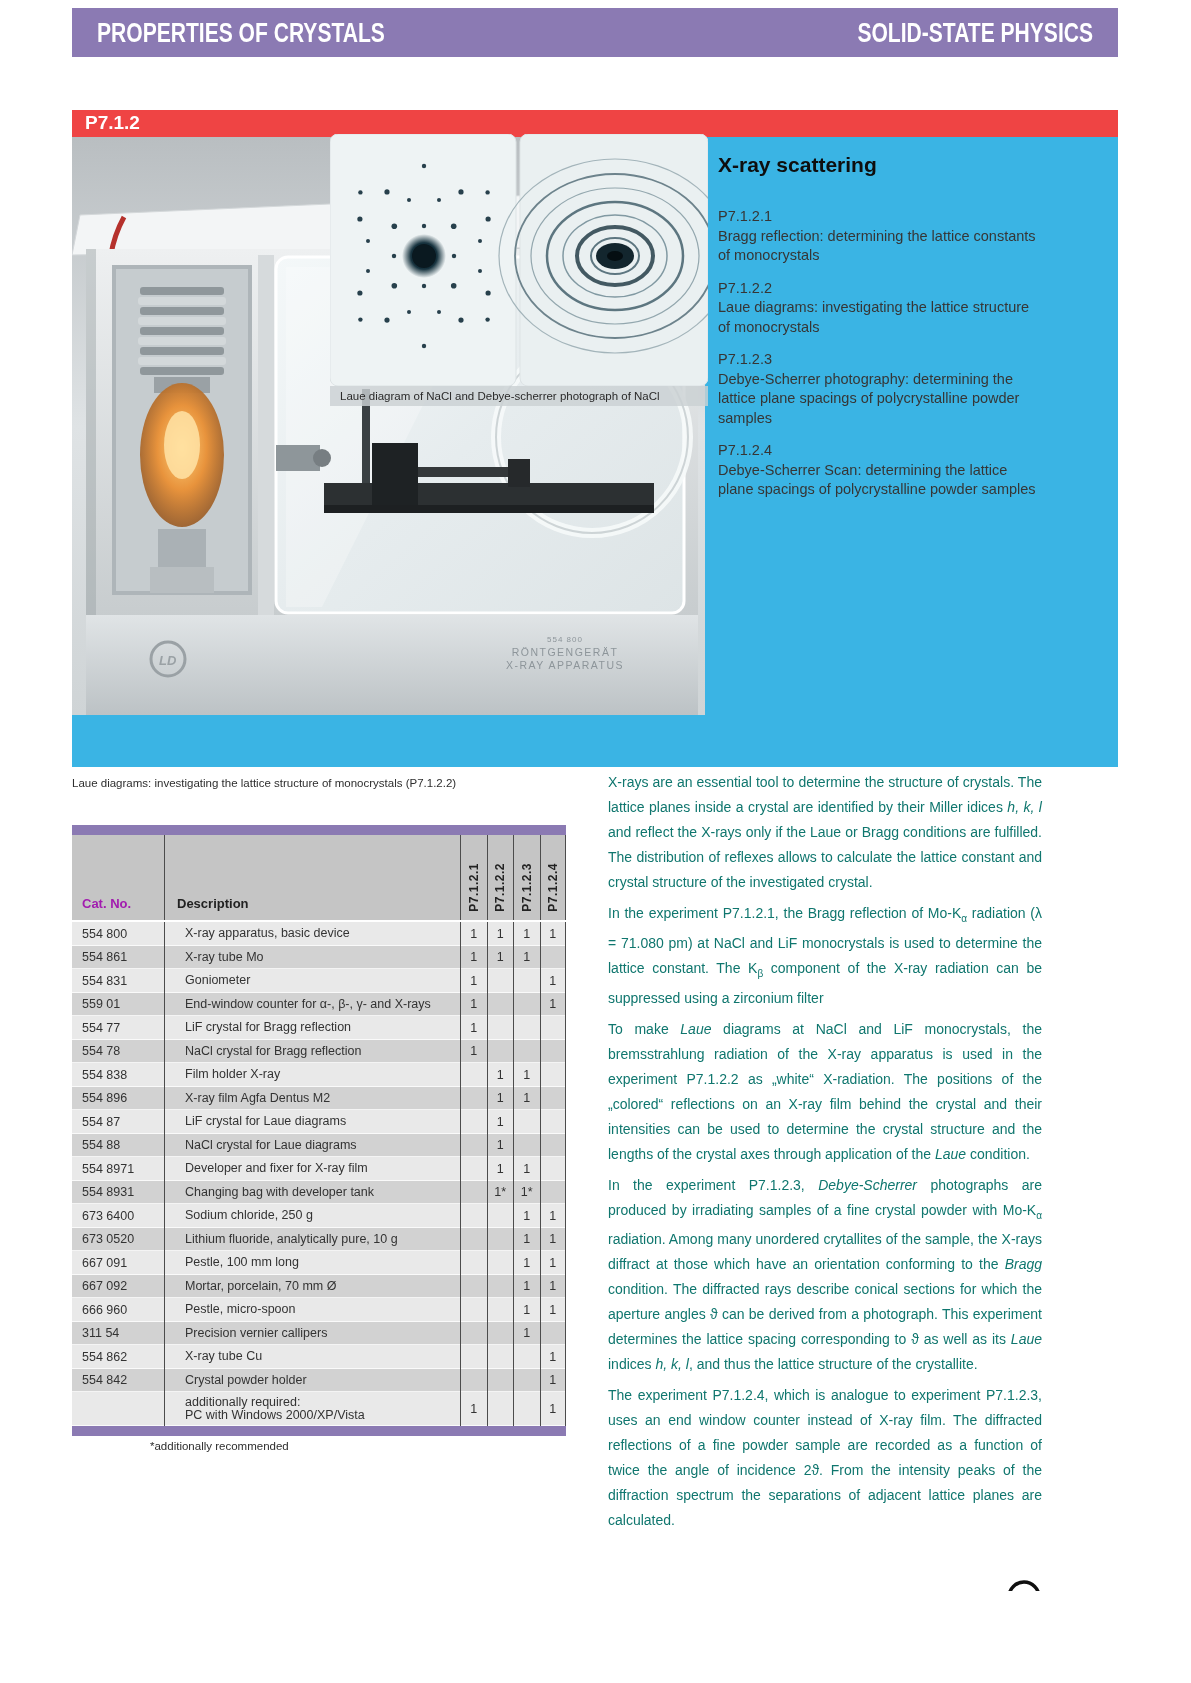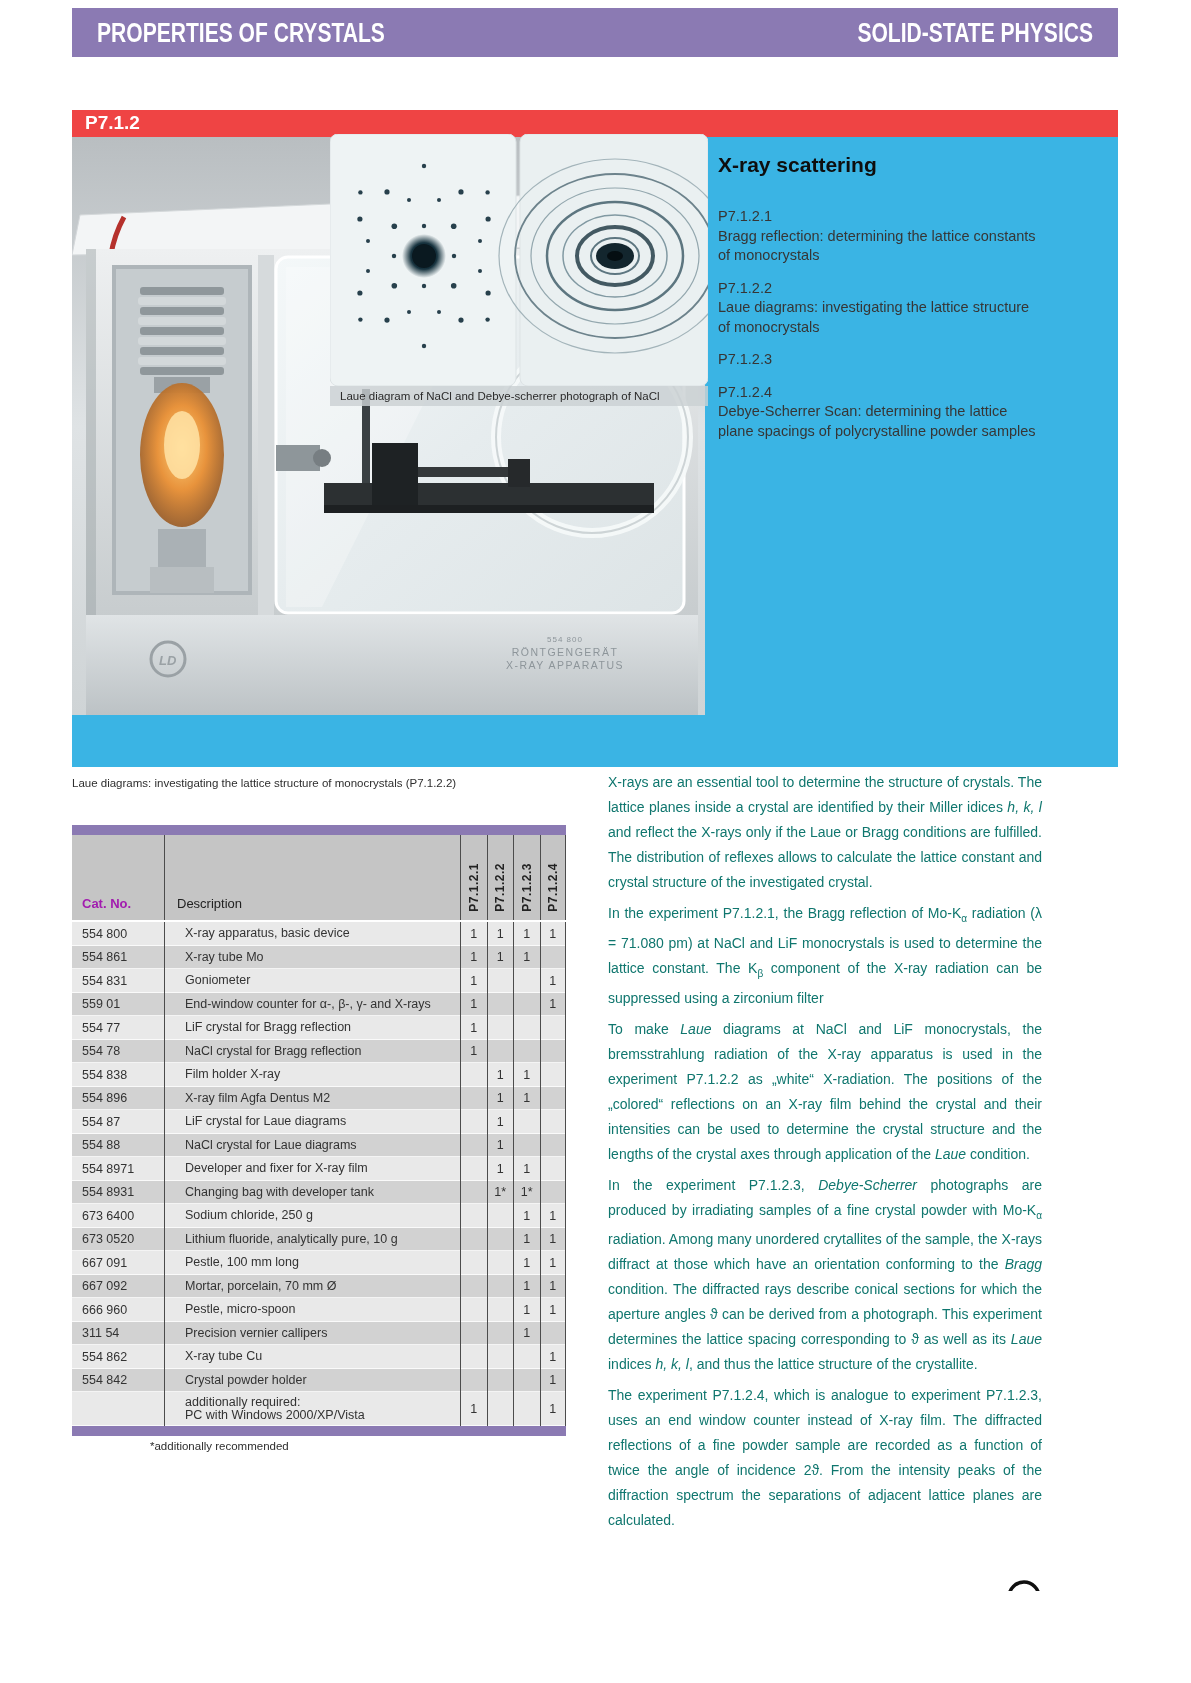--- a/index.html
+++ b/index.html
@@ -51,21 +51,21 @@
   
   .table-wrap { position:absolute; left:72px; top:825px; width:494px; }
   .tbar-top { height:10px; background:#8b7ab3; }
   .tbar-bot { height:10px; background:#8b7ab3; }
   .thead {
     display:grid; grid-template-columns:92px 296px 26.5px 26.5px 26.5px 26.5px;
     height:87px; background:#c5c5c5; border-bottom:2px solid #ffffff; box-sizing:border-box;
   }
   .th { display:flex; align-items:flex-end; box-sizing:border-box; }
   .th-cat  { padding:0 0 9px 10px; font-size:13px; font-weight:bold; color:#a21caf; }
-  .th-desc { padding:0 0 9px 12px; font-size:13px; font-weight:normal; color:#222; border-left:1px solid #4c4c4c; }
+  .th-desc { padding:0 0 9px 12px; font-size:13px; font-weight:bold; color:#222; border-left:1px solid #4c4c4c; }
   .th-exp  { border-left:1px solid #4c4c4c; justify-content:center; padding-bottom:8px; }
   .th-exp:last-child { border-right:1px solid #4c4c4c; }
   .th-exp span {
     writing-mode:vertical-rl; transform:rotate(180deg);
     font-size:12px; font-weight:bold; color:#222; letter-spacing:.5px;
   }
   .tbody { }
   .tr {
     display:grid; grid-template-columns:92px 296px 26.5px 26.5px 26.5px 26.5px;
     height:23.5px; box-sizing:border-box; font-size:12.5px; color:#333;
@@ -271,20 +271,21 @@
       <div class="exp-title">Bragg reflection: determining the lattice constants of monocrystals</div>
     </div>
 
     <div class="exp">
       <div class="exp-id">P7.1.2.2</div>
       <div class="exp-title">Laue diagrams: investigating the lattice structure of monocrystals</div>
     </div>
 
     <div class="exp">
       <div class="exp-id">P7.1.2.3</div>
+      <div class="exp-title">Debye-Scherrer photography: determining the lattice plane spacings of polycrystalline powder samples</div>
     </div>
 
     <div class="exp">
       <div class="exp-id">P7.1.2.4</div>
       <div class="exp-title">Debye-Scherrer Scan: determining the lattice plane spacings of polycrystalline powder samples</div>
     </div>
   </div>
     </div>
   </div>
 

